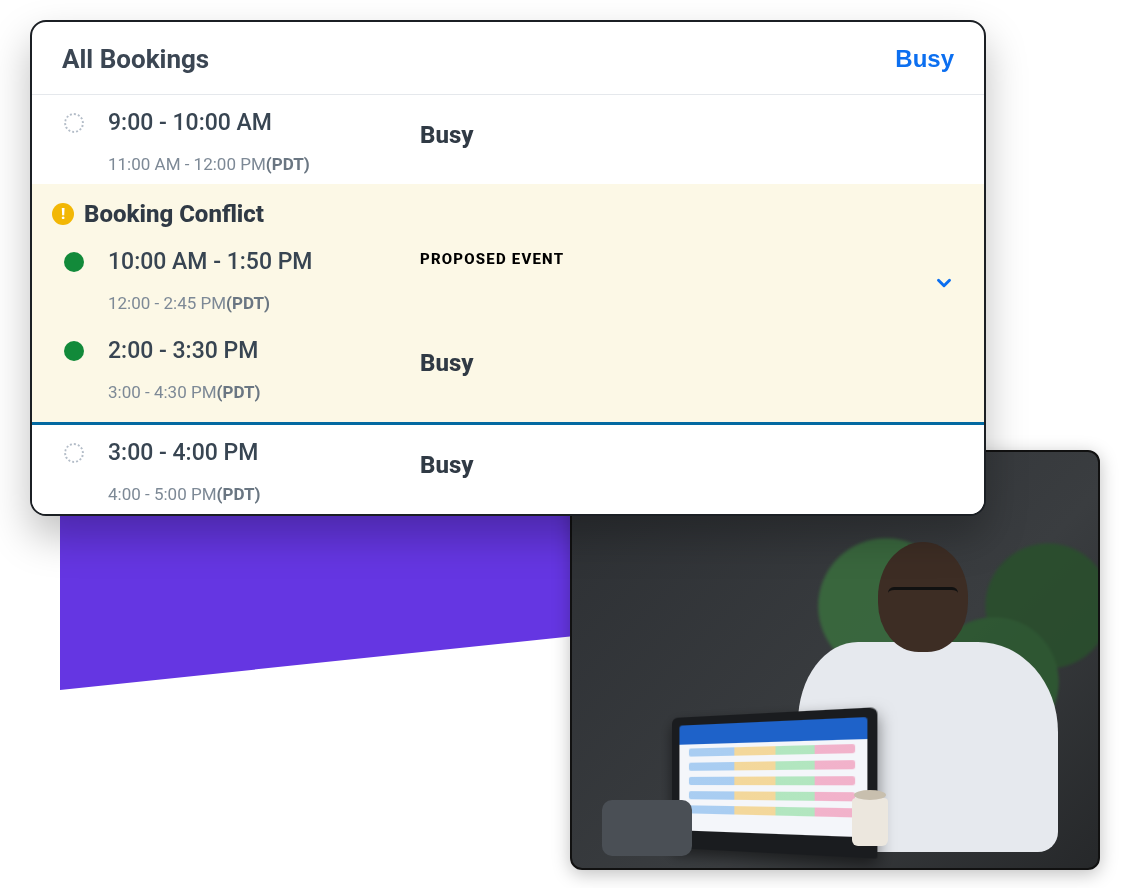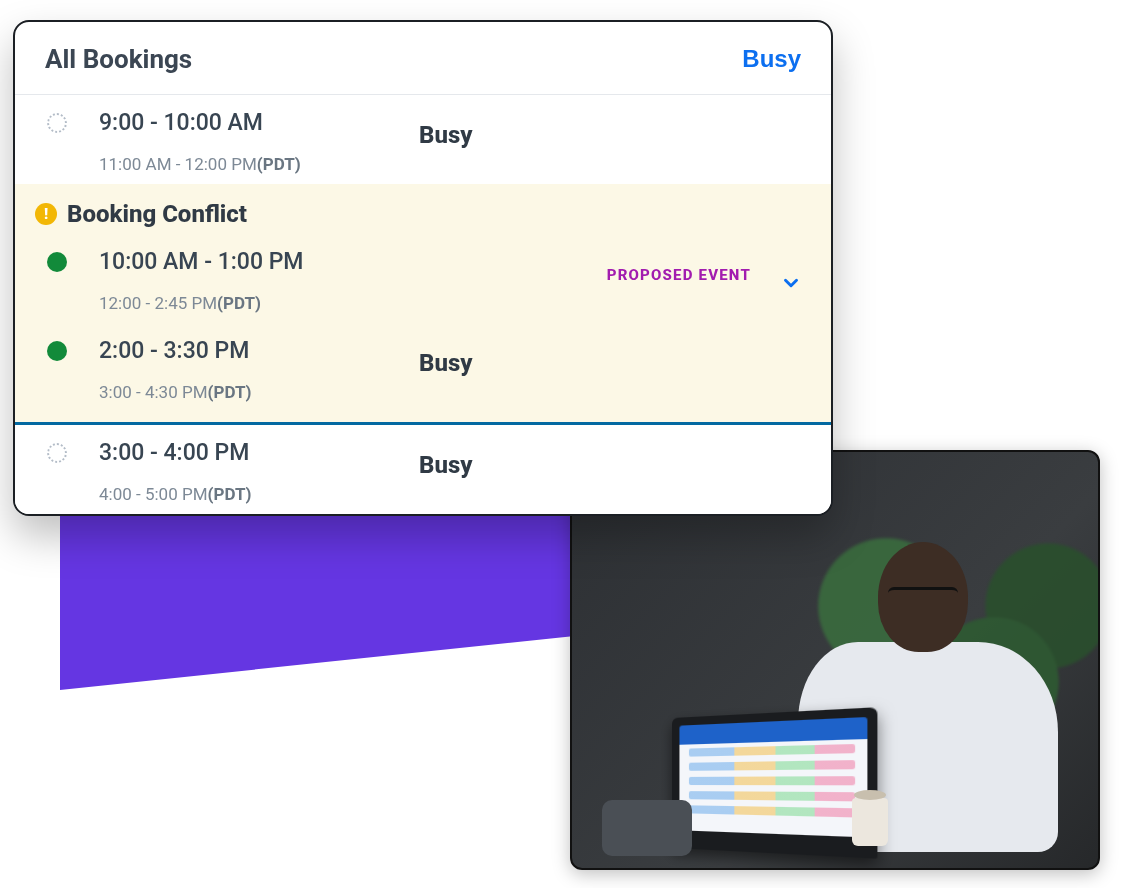--- a/index.html
+++ b/index.html
@@ -119,23 +119,23 @@
     position: absolute;
     left: 30px; bottom: 12px;
     width: 90px; height: 56px;
     background: #4a4f55;
     border-radius: 10px;
   }
 
   
   .panel {
     position: absolute;
-    left: 13px;
+    left: 30px;
     top: 20px;
-    width: 820px;
+    width: 956px;
     background: #fff;
     border: 2px solid #1b1f24;
     border-radius: 16px;
     box-shadow: 0 20px 40px rgba(0,0,0,0.25);
     z-index: 5;
     overflow: hidden;
   }
   .panel-header {
     display: flex;
     justify-content: space-between;
@@ -155,21 +155,21 @@
     background: none;
     border: none;
     cursor: pointer;
   }
 
   .row {
     display: grid;
     grid-template-columns: 44px 300px 1fr 40px;
     align-items: flex-start;
     padding: 14px 20px 10px 20px;
-    column-gap: 20px;
+    column-gap: 12px;
   }
   .row.standard { background: #fff; }
 
   .conflict-group {
     background: #fcf8e6;
     padding-bottom: 10px;
   }
   .conflict-header {
     display: flex;
     align-items: center;
@@ -227,24 +227,23 @@
     font-weight: 800;
     color: #303a45;
     white-space: nowrap;
     overflow: hidden;
     text-overflow: ellipsis;
     margin-top: 12px;
   }
   .event-sub {
     font-size: 15px;
     font-weight: 800;
-    color: #a21caf;
+    color: #000000;
     letter-spacing: 1.2px;
-    margin-top: 18px;
-    text-align: right;
+    margin-top: 2px;
   }
   .chevron {
     align-self: center;
     justify-self: center;
     color: #0c6ff0;
     margin-top: 8px;
   }
   .chevron svg { width: 22px; height: 22px; }
 
   .divider-top { border-top: 3px solid #0369a1; }
@@ -300,21 +299,21 @@
 
   <div class="conflict-group">
     <div class="conflict-header">
       <span class="warn-badge">!</span>
       <span class="conflict-header-text">Booking Conflict</span>
     </div>
 
     <div class="row">
       <span class="status-dot dot-green"></span>
       <div>
-        <div class="time-primary">10:00 AM - 1:00 PM</div>
+        <div class="time-primary">10:00 AM - 1:50 PM</div>
         <div class="time-secondary">
           <span>12:00 - 2:45 PM</span><b>(PDT)</b>
         </div>
       </div>
       <div>
         <div class="event-sub">PROPOSED EVENT</div>
       </div>
       <span class="chevron">
         <span>
           <svg viewBox="0 0 24 24" fill="none" stroke="currentColor" stroke-width="3.2" stroke-linecap="round" stroke-linejoin="round">

